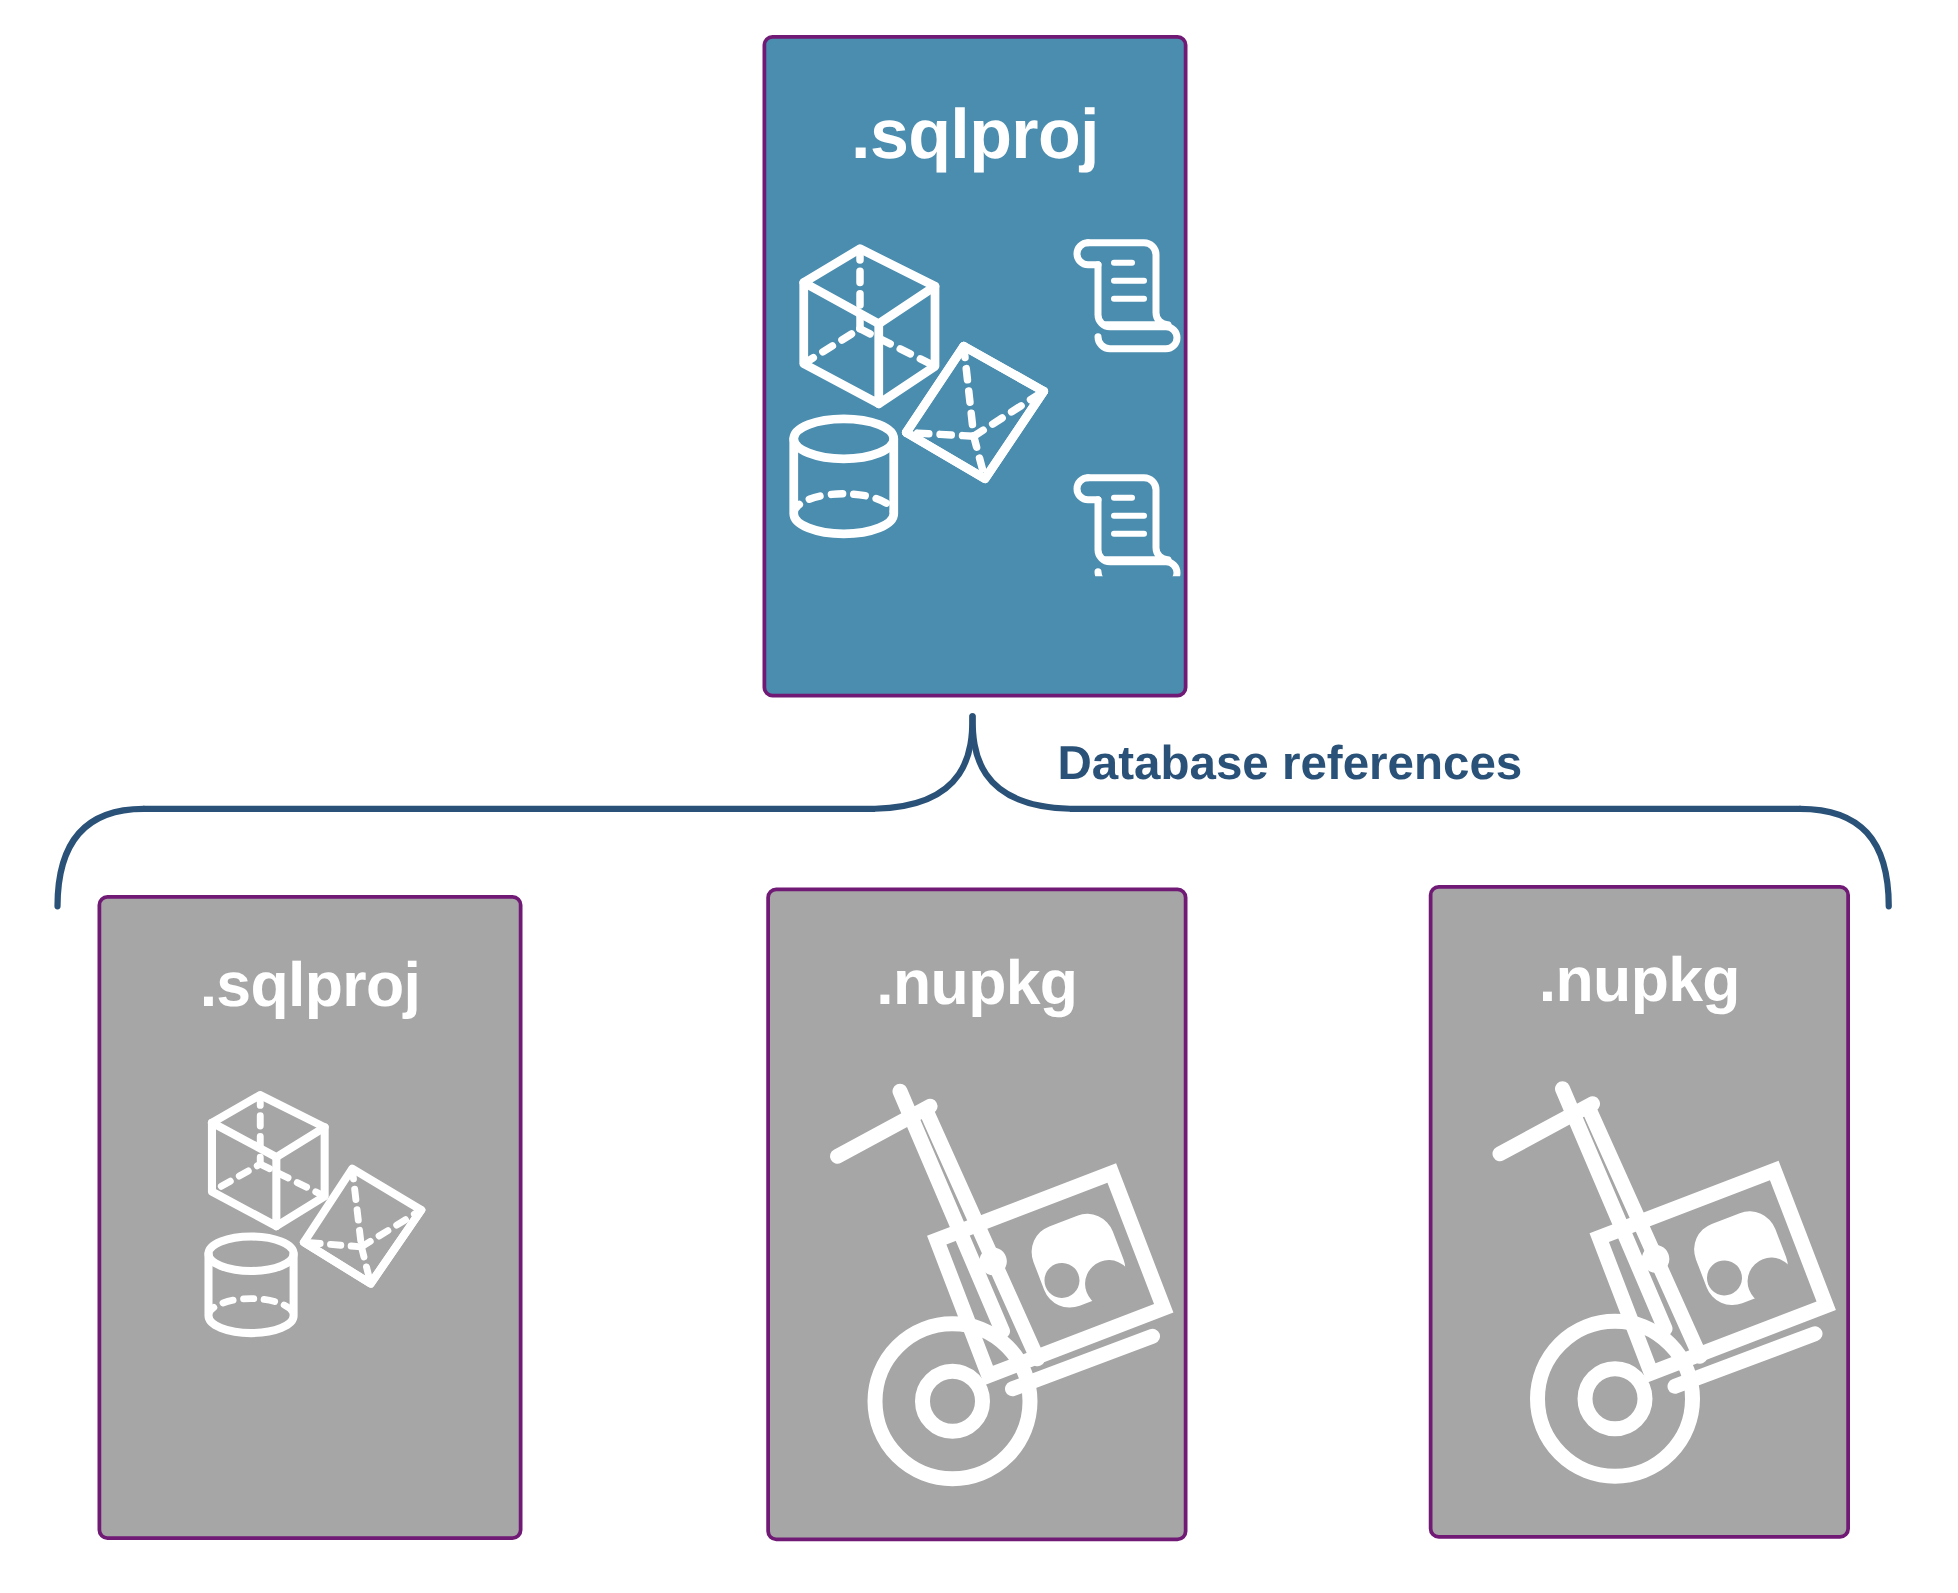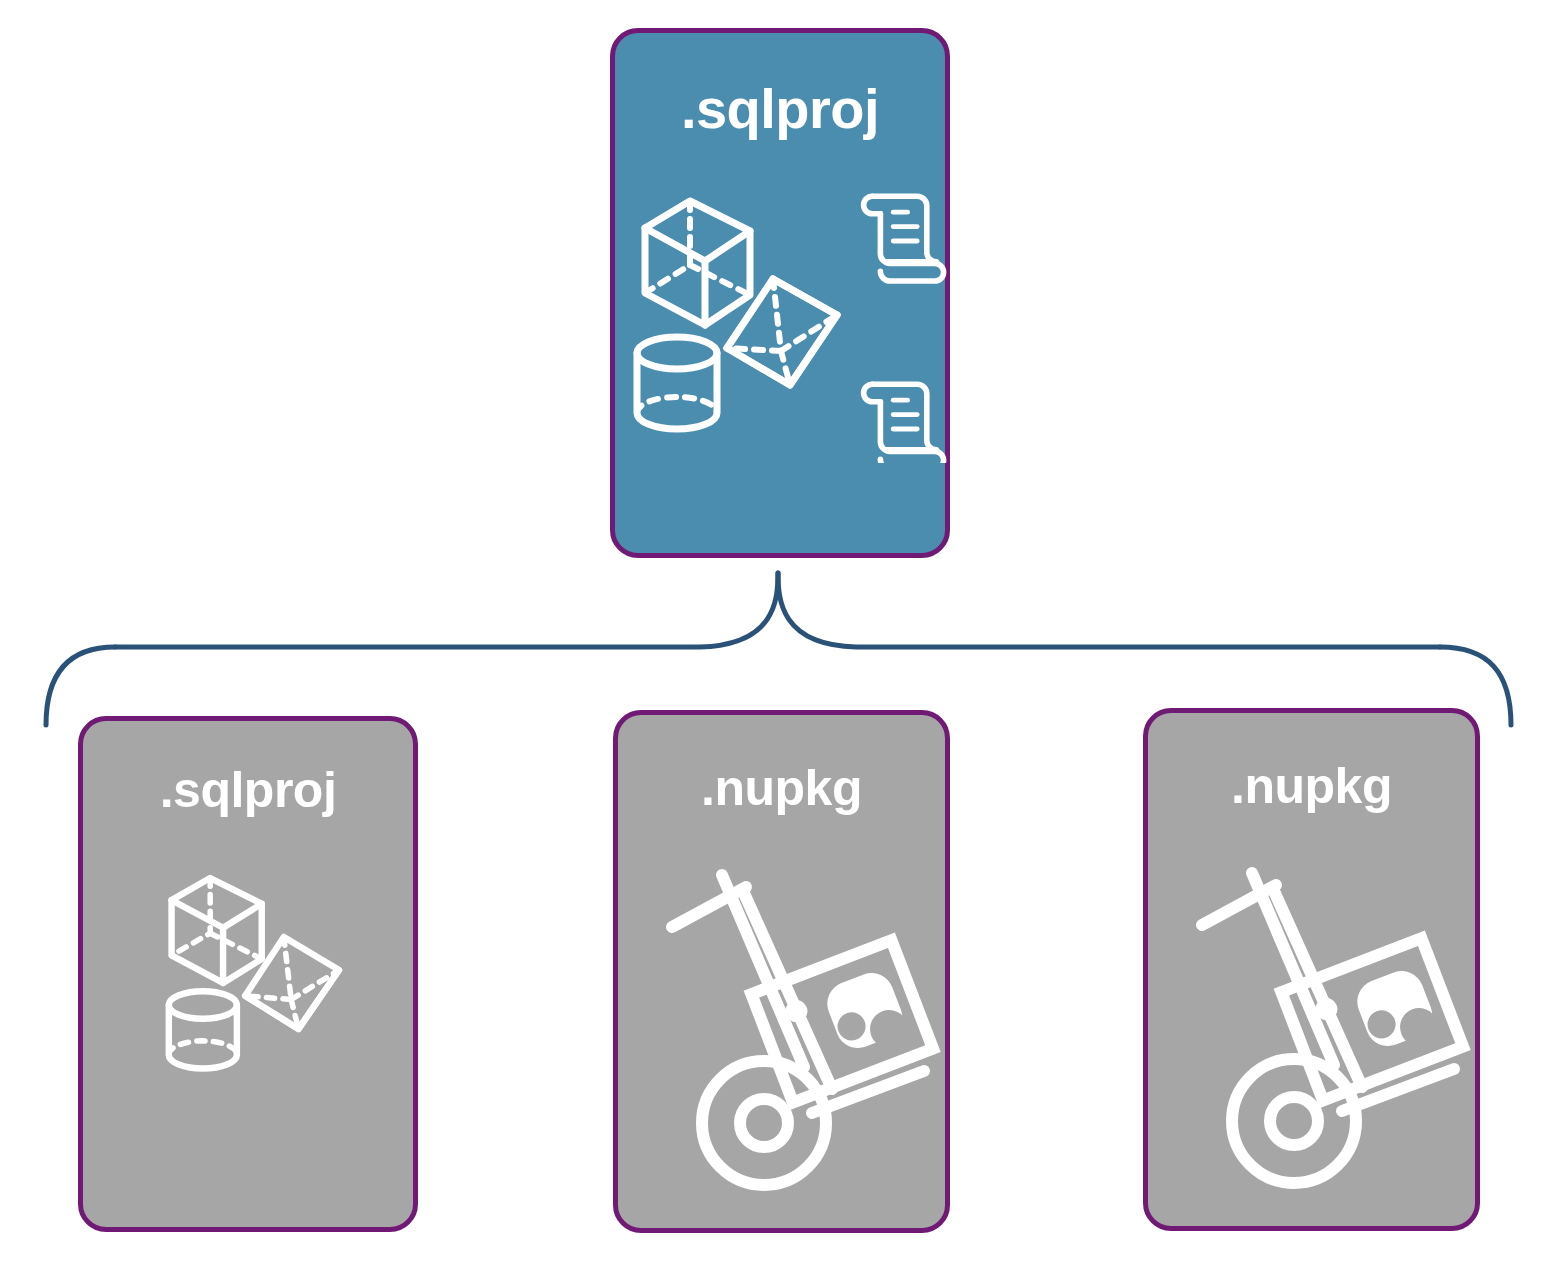--- a/index.html
+++ b/index.html
@@ -14,22 +14,22 @@
     position: relative;
     width: 1566px;
     height: 1274px;
     background: #ffffff;
     overflow: hidden;
   }
 
   .card {
     position: absolute;
     box-sizing: border-box;
-    border: 5px solid #701a75;
-    border-radius: 28px;
+    border: 3px solid #701a75;
+    border-radius: 8px;
     display: block;
     padding-left: 28px;
   }
   .card-blue { background: #4A8DAF; }
   .card-gray { background: #A6A6A6; }
 
   .card-title {
     position: absolute;
     left: 0;
     right: 0;
@@ -140,20 +140,21 @@
 
       <path d="M778 573 C 778 600, 775 645, 700 647 L 115 647"></path>
       <path d="M778 573 C 778 600, 781 645, 856 647 L 1440 647"></path>
 
       <path d="M115 647 C 70 647, 46 672, 46 725"></path>
 
       <path d="M1440 647 C 1488 647, 1511 672, 1511 725"></path>
     </g>
   </svg>
 
+  <div class="brace-label" style="left:846px; top:592px;">Database references</div>
 
   <div class="card card-gray" style="left:78px; top:716px; width:340px; height:516px;">
 
     <div class="card-title" style="top:44px; font-size:50px;">.sqlproj</div>
 
     <div class="card-art" style="top:140px; height:230px;">
       <svg width="340" height="230" viewBox="0 0 340 230" xmlns="http://www.w3.org/2000/svg">
         <g fill="none" stroke="#FFFFFF" stroke-width="7" stroke-linecap="round" stroke-linejoin="round" transform="translate(72,6) scale(0.92)">
 
           <g>

